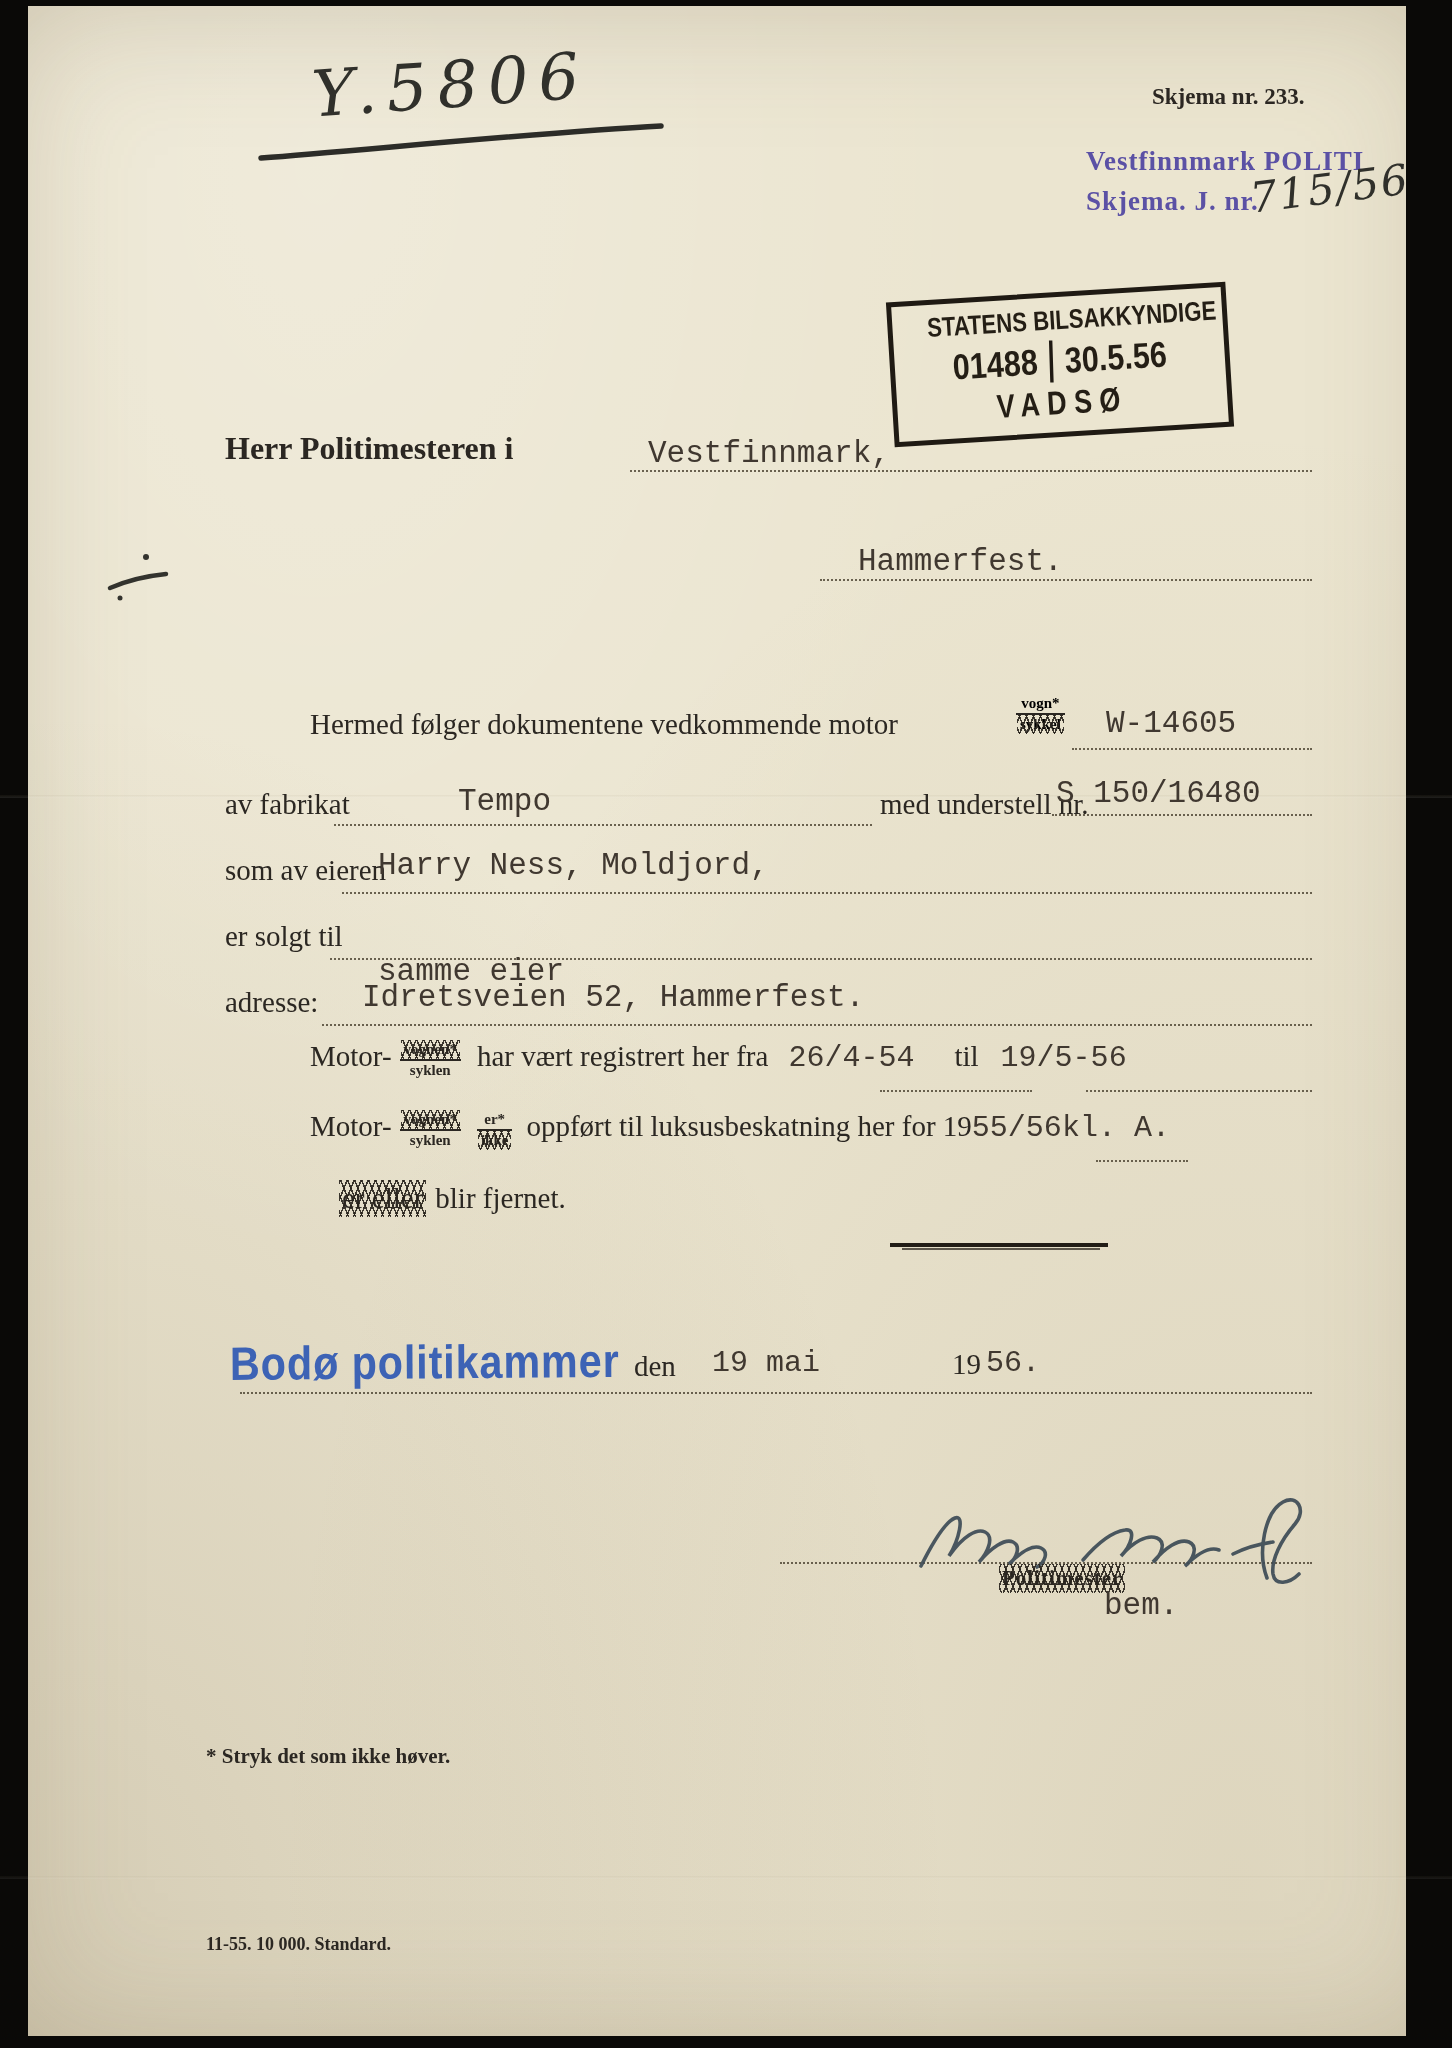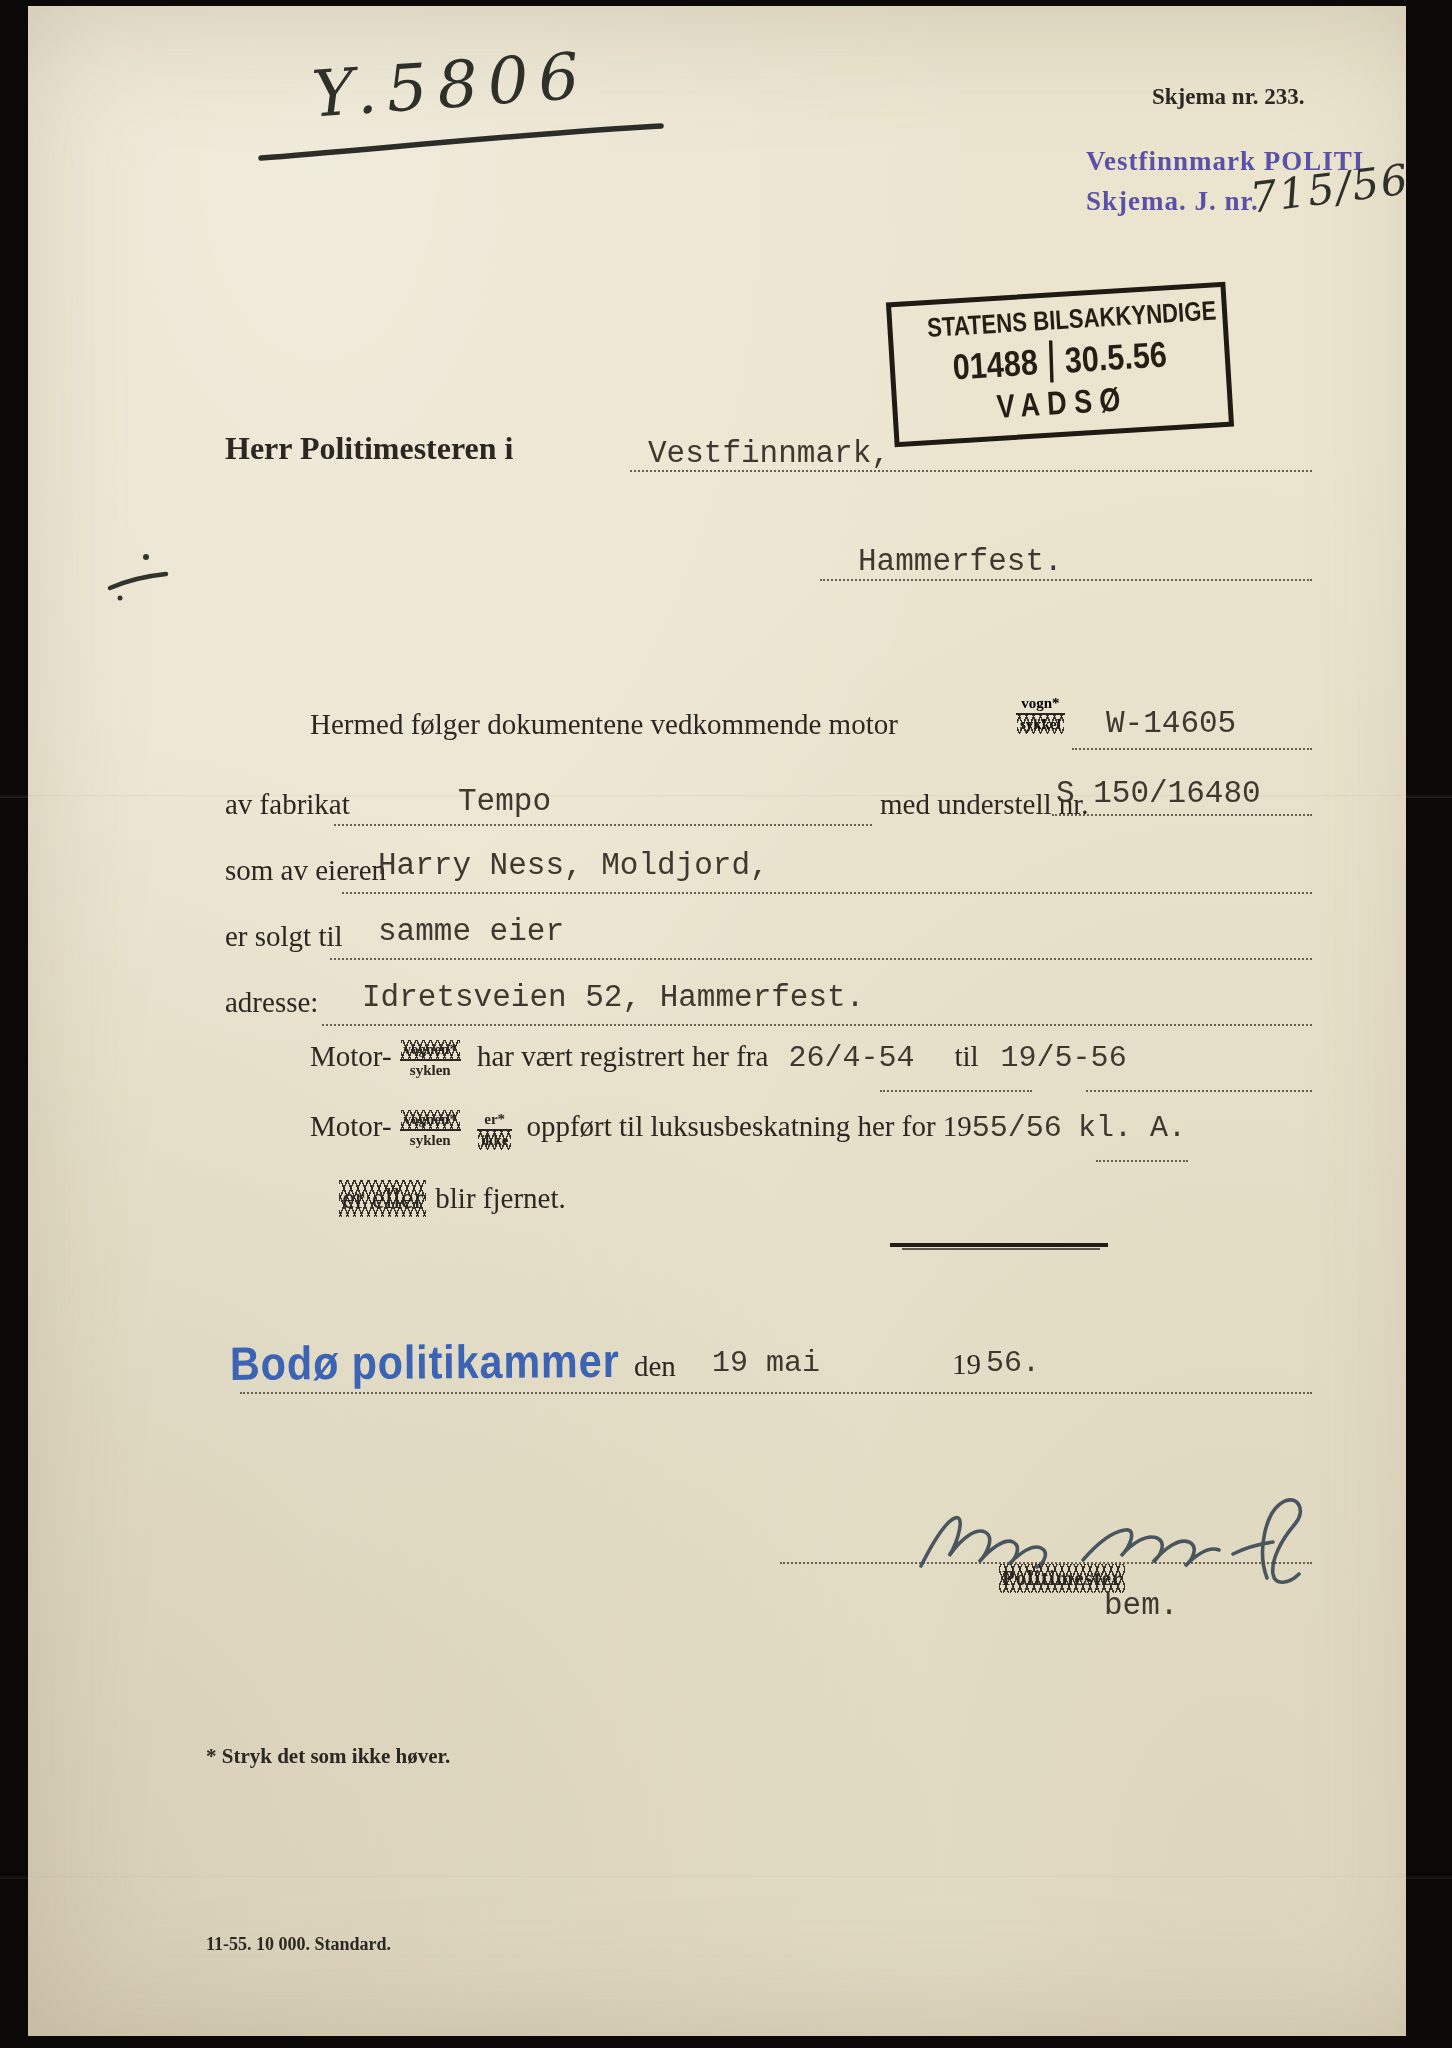--- a/index.html
+++ b/index.html
@@ -108,21 +108,21 @@
   <div class="abs typed" style="left:1056px;top:776px;font-size:31px;">S 150/16480</div>
   <div class="abs dot" style="left:1052px;top:814px;width:260px;"></div>
 
   
   <div class="abs serif" style="left:225px;top:854px;font-size:29px;">som av eieren</div>
   <div class="abs typed" style="left:378px;top:848px;font-size:31px;">Harry Ness, Moldjord,</div>
   <div class="abs dot" style="left:342px;top:892px;width:970px;"></div>
 
   
   <div class="abs serif" style="left:225px;top:920px;font-size:29px;">er solgt til</div>
-  <div class="abs typed" style="left:378px;top:914px;font-size:31px;">samme eier</div>
+  <div class="abs typed" style="left:378px;top:954px;font-size:31px;">samme eier</div>
   <div class="abs dot" style="left:330px;top:958px;width:982px;"></div>
 
   
   <div class="abs serif" style="left:225px;top:986px;font-size:29px;">adresse:</div>
   <div class="abs typed" style="left:362px;top:980px;font-size:31px;">Idretsveien 52, Hammerfest.</div>
   <div class="abs dot" style="left:322px;top:1024px;width:990px;"></div>
 
   
   <div class="abs serif line" style="left:310px;top:1040px;">
     <span>Motor-</span><span class="frac"><span class="t"><span class="xout">vognen*</span></span><span class="b">syklen</span></span>
@@ -133,21 +133,21 @@
   </div>
   <div class="abs dot" style="left:880px;top:1090px;width:152px;"></div>
   <div class="abs dot" style="left:1086px;top:1090px;width:226px;"></div>
 
   
   <div class="abs serif line" style="left:310px;top:1110px;">
     <span>Motor-</span><span class="frac"><span class="t"><span class="xout">vognen*</span></span><span class="b">syklen</span></span>
     <span class="frac"><span class="t">er*</span><span class="b"><span class="xout">ikke</span></span></span>
     <span style="margin-left:6px;">oppført til luksusbeskatning her for 19</span>
     <span class="typed" style="font-size:30px;">55/56</span>
-    <span class="typed" style="margin-left:16px;font-size:30px;">kl. A.</span>
+    <span class="typed" style="margin-left:0;font-size:30px;">kl. A.</span>
   </div>
   <div class="abs dot" style="left:1096px;top:1160px;width:92px;"></div>
 
   
   <div class="abs serif line" style="left:330px;top:1182px;">
     <span class="xout" style="margin-left:12px;">er eller</span>
     <span style="margin-left:12px;">blir fjernet.</span>
   </div>
   <div class="abs" style="left:890px;top:1243px;width:218px;height:4px;background:#221d16;"></div>
   <div class="abs" style="left:902px;top:1248px;width:198px;height:2px;background:rgba(34,29,22,.7);"></div>

